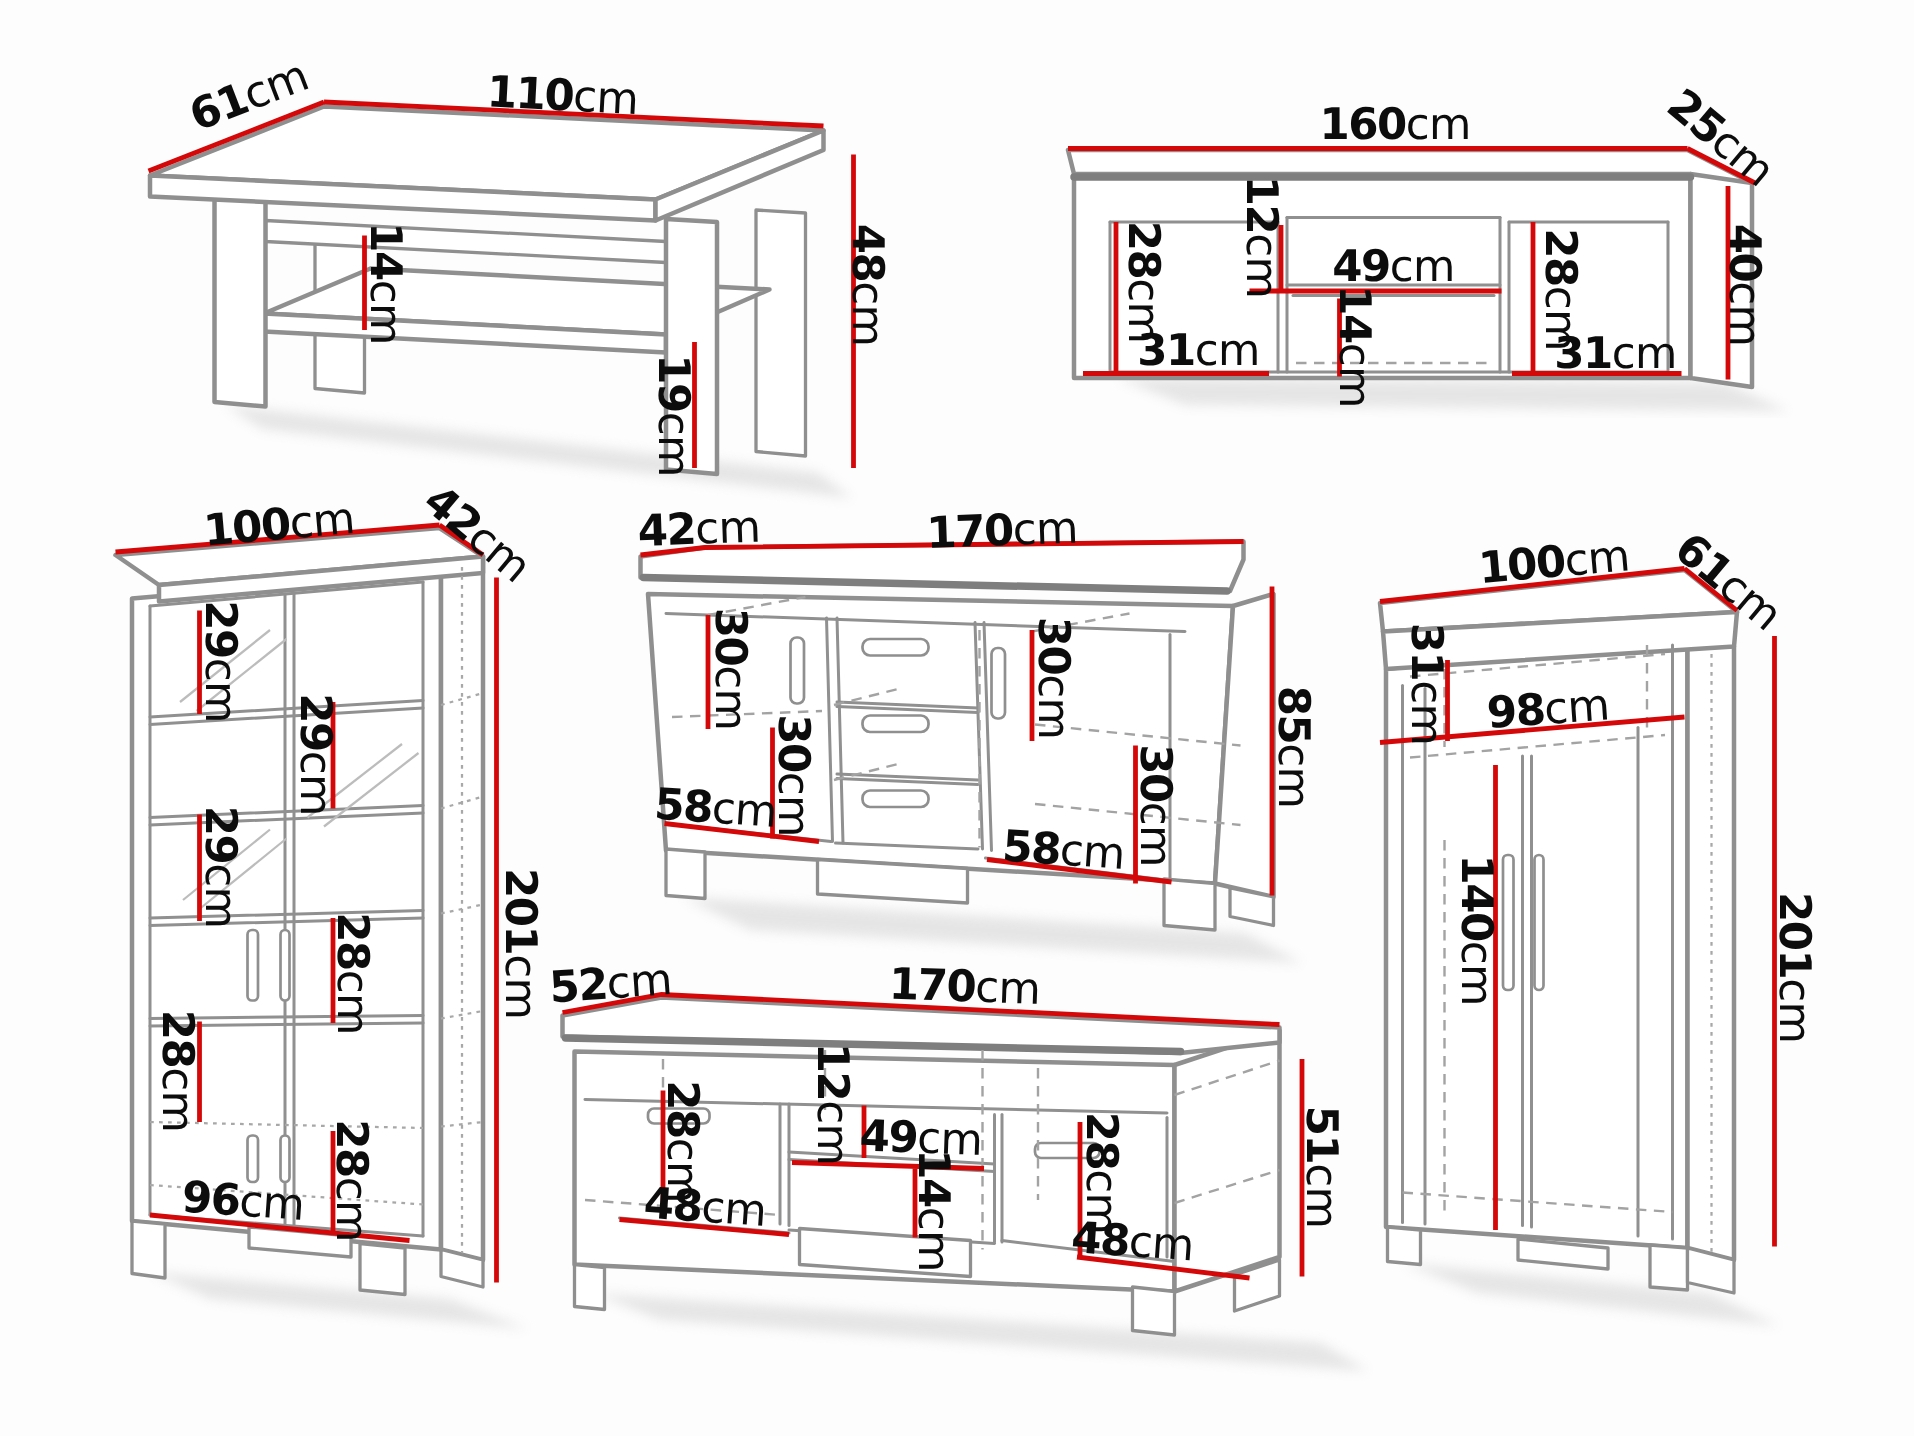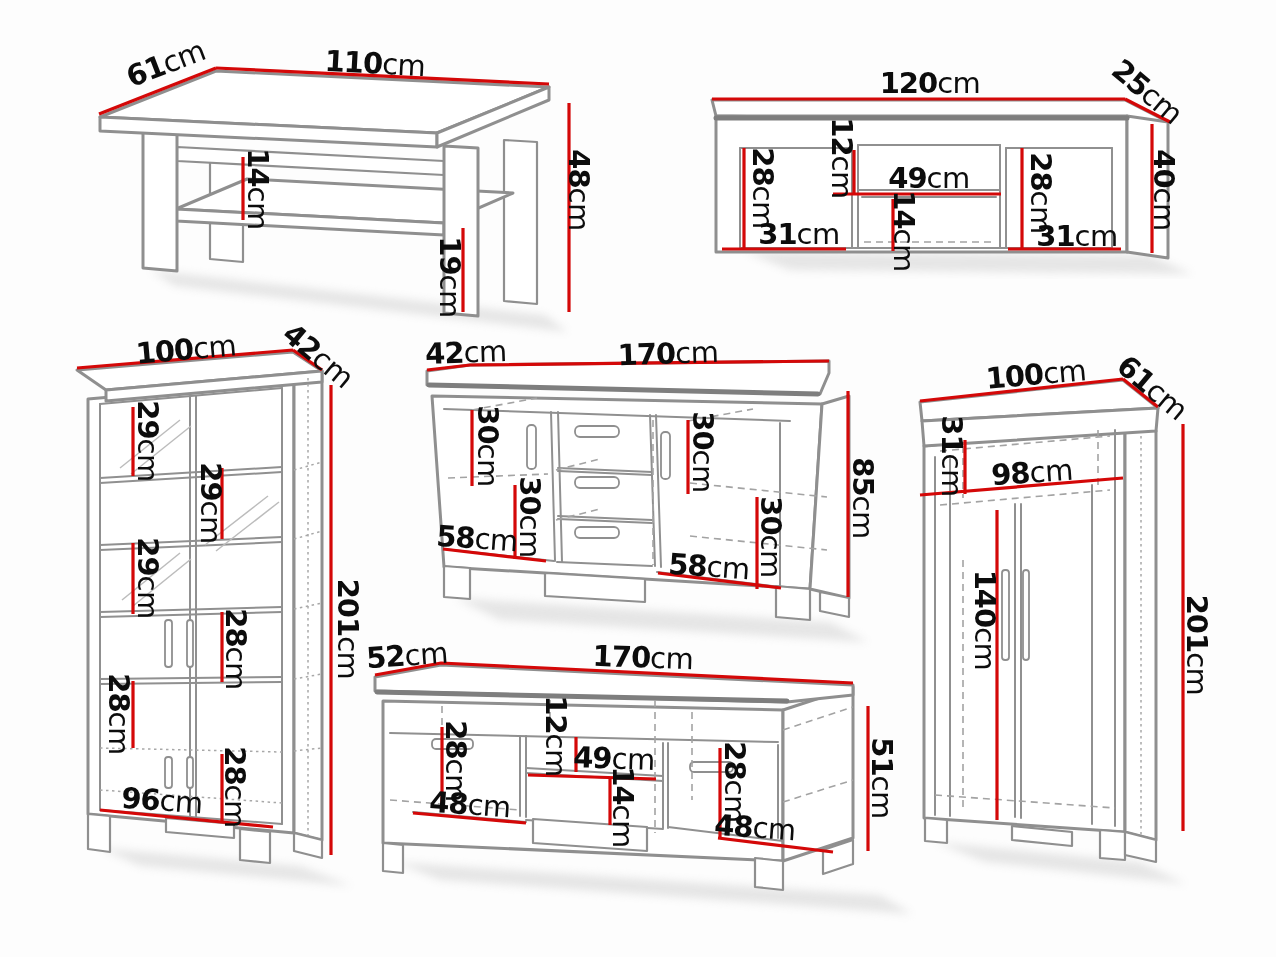--- a/index.html
+++ b/index.html
@@ -263,21 +263,21 @@
 </svg>
 
 <div class="labels">
 
   <div class="lbl" style="left:166px;top:64px;--r:-21deg"><span class="v">61</span><span class="u">cm</span></div>
   <div class="lbl" style="left:375px;top:64px;--r:3deg"><span class="v">110</span><span class="u">cm</span></div>
   <div class="lbl" style="left:578px;top:190px;--r:90deg"><span class="v">48</span><span class="u">cm</span></div>
   <div class="lbl" style="left:257px;top:189px;--r:90deg"><span class="v">14</span><span class="u">cm</span></div>
   <div class="lbl" style="left:449px;top:277px;--r:90deg"><span class="v">19</span><span class="u">cm</span></div>
 
-  <div class="lbl" style="left:930px;top:83px;--r:0deg"><span class="v">120</span><span class="u">cm</span></div>
+  <div class="lbl" style="left:930px;top:83px;--r:0deg"><span class="v">160</span><span class="u">cm</span></div>
   <div class="lbl" style="left:1147px;top:92px;--r:40deg"><span class="v">25</span><span class="u">cm</span></div>
   <div class="lbl" style="left:1163px;top:190px;--r:90deg"><span class="v">40</span><span class="u">cm</span></div>
   <div class="lbl" style="left:762px;top:188px;--r:90deg"><span class="v">28</span><span class="u">cm</span></div>
   <div class="lbl" style="left:799px;top:234px;--r:0deg"><span class="v">31</span><span class="u">cm</span></div>
   <div class="lbl" style="left:841px;top:158px;--r:90deg"><span class="v">12</span><span class="u">cm</span></div>
   <div class="lbl" style="left:929px;top:178px;--r:0deg"><span class="v">49</span><span class="u">cm</span></div>
   <div class="lbl" style="left:903px;top:231px;--r:90deg"><span class="v">14</span><span class="u">cm</span></div>
   <div class="lbl" style="left:1040px;top:193px;--r:90deg"><span class="v">28</span><span class="u">cm</span></div>
   <div class="lbl" style="left:1077px;top:236px;--r:0deg"><span class="v">31</span><span class="u">cm</span></div>
 

